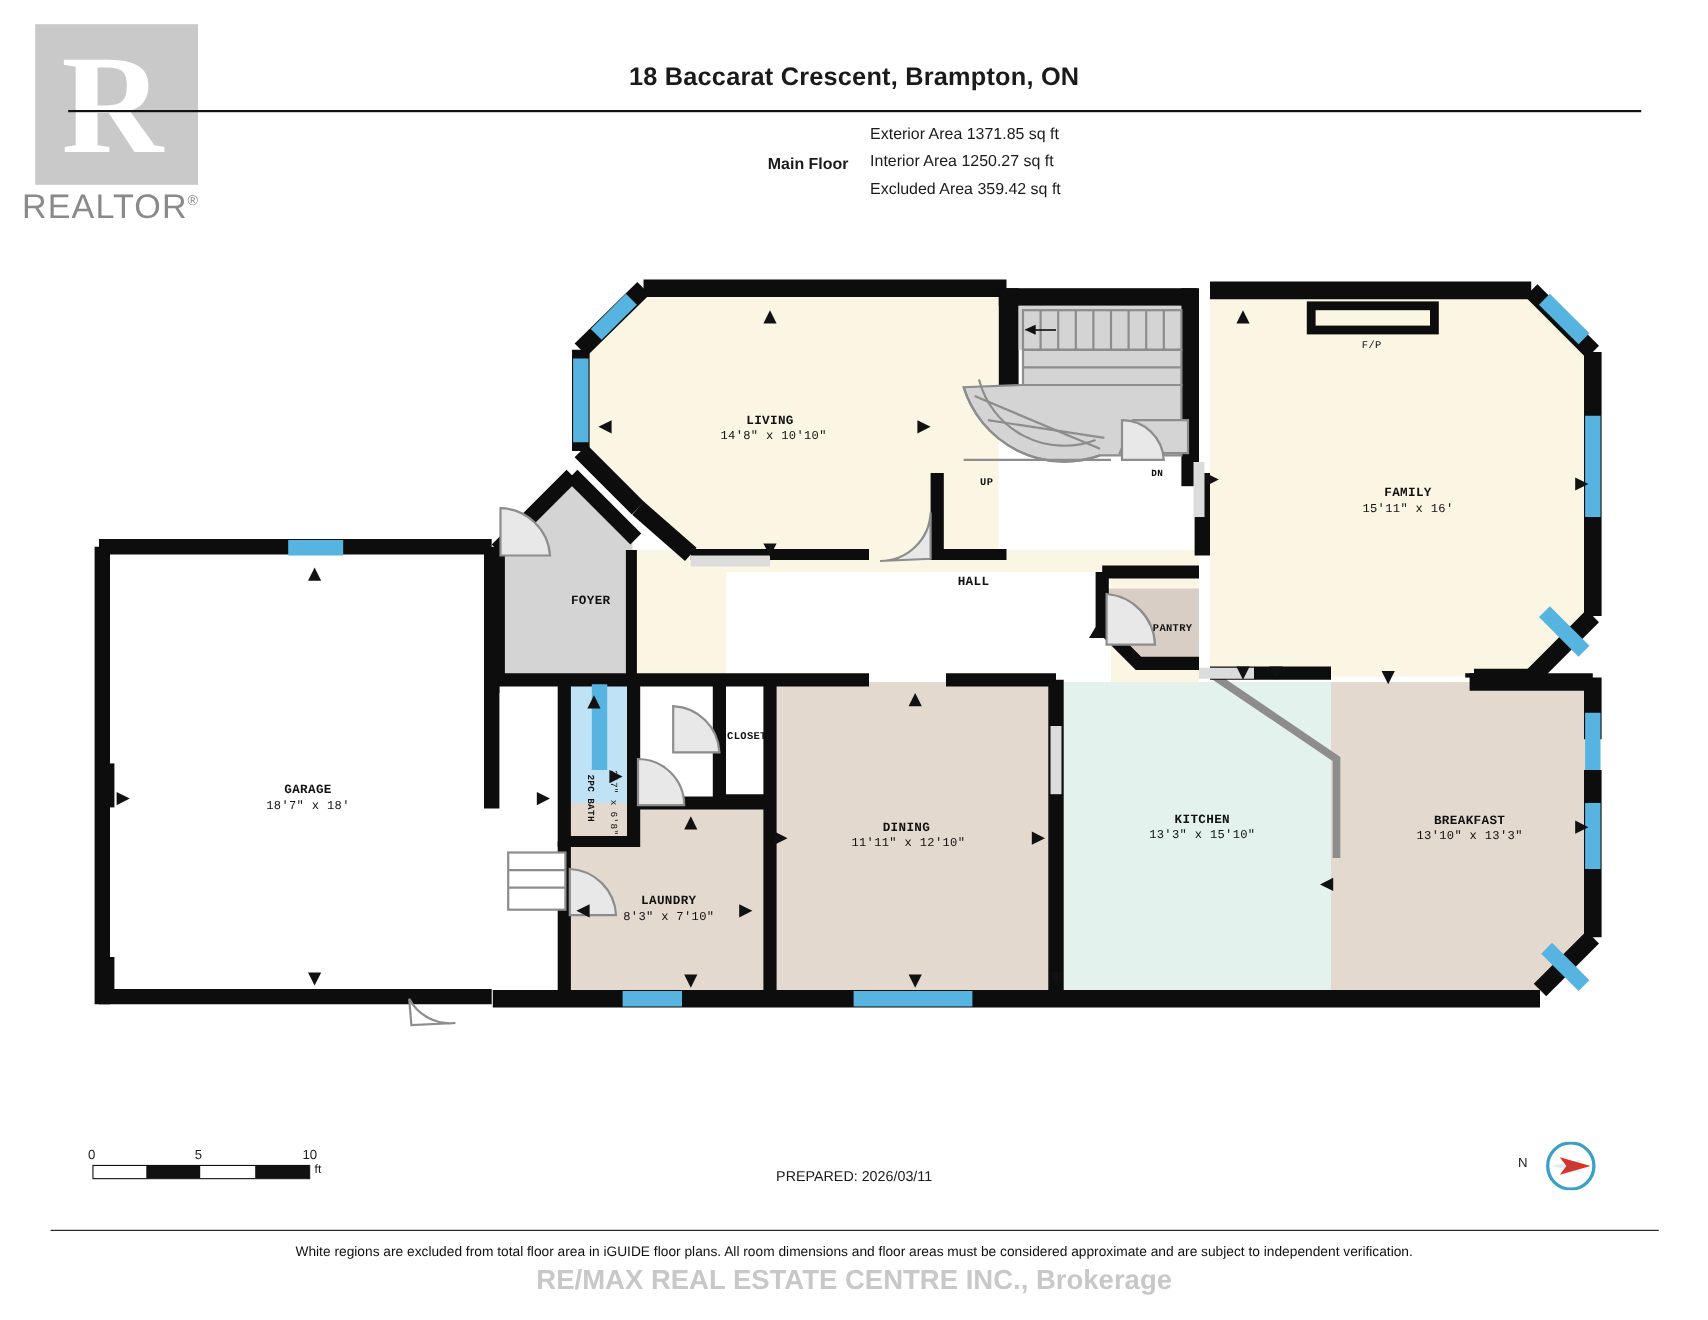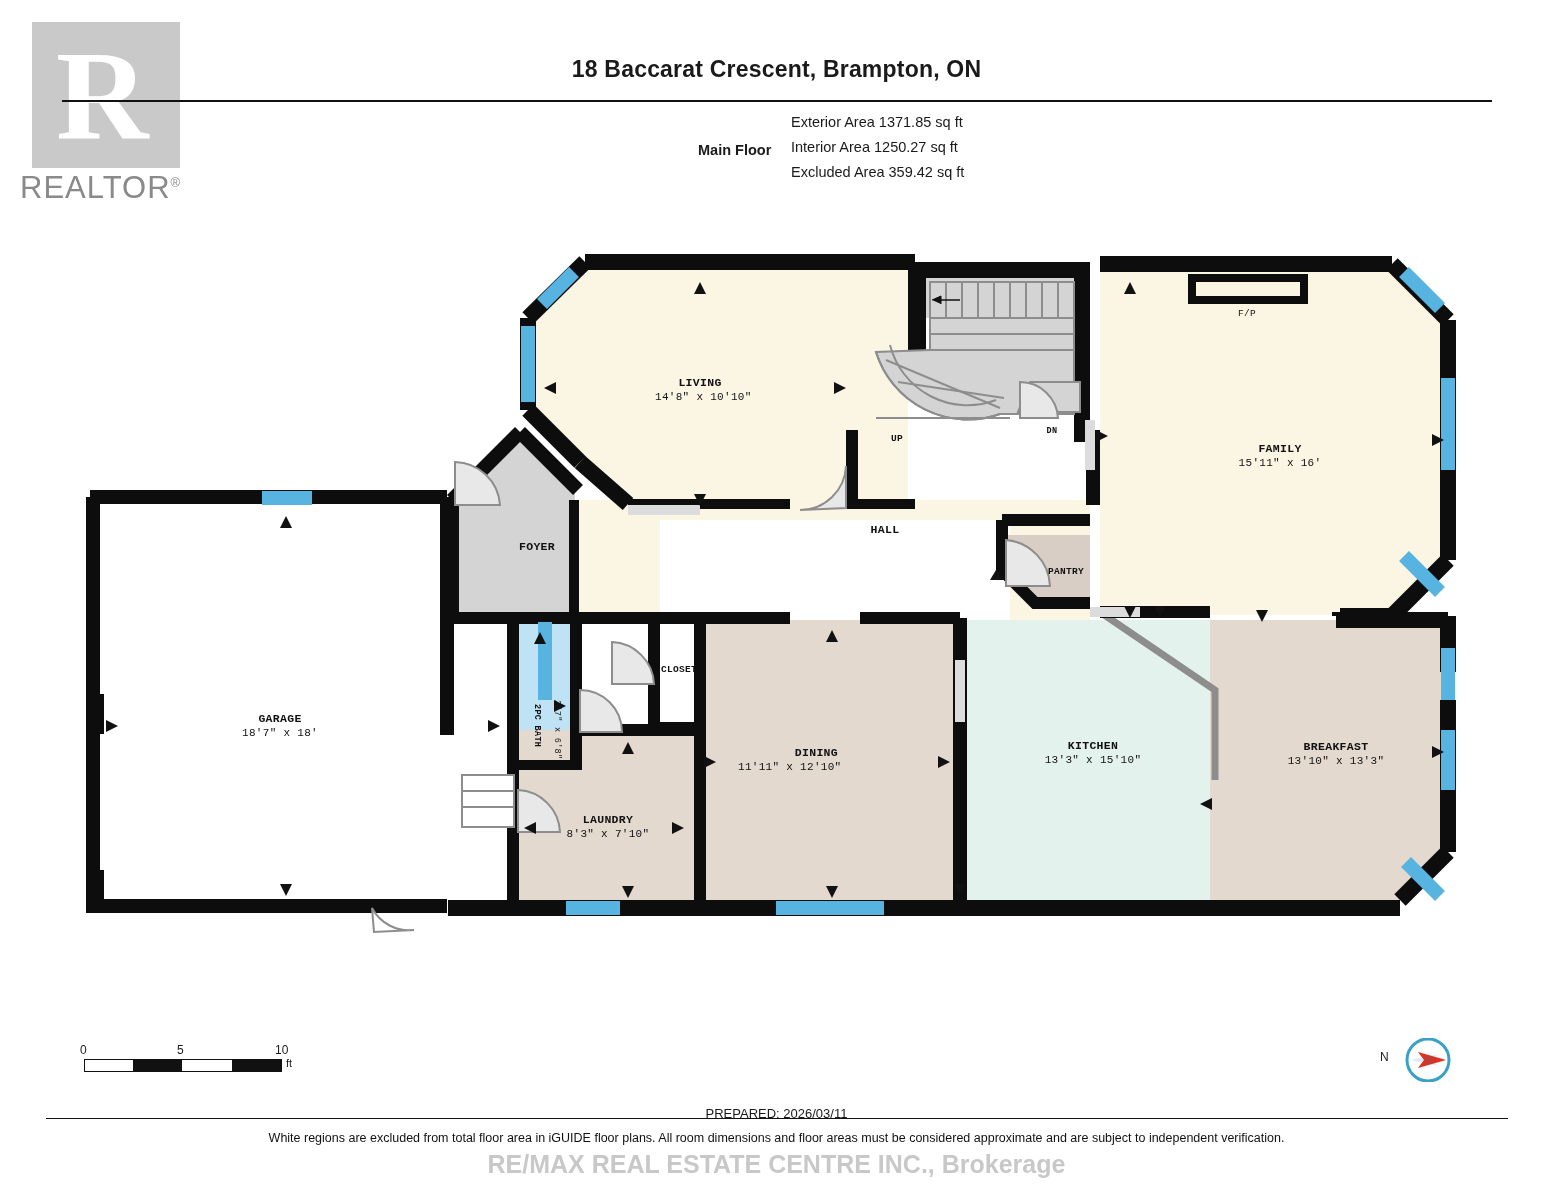--- a/index.html
+++ b/index.html
@@ -69,21 +69,20 @@
   .scale-nums { position:relative; height:16px; }
   .scale-nums span { position:absolute; font-size:12px; }
   .scalebar { position:relative; width:198px; height:13px; border:1px solid #111; background:#fff; }
   .scalebar i { position:absolute; top:0; height:11px; background:#111; }
   .scale-ft { position:absolute; left:202px; top:14px; font-size:11px; }
 
   
   .prepared {
     position:absolute; left:0; top:1062px; width:1553px; text-align:center;
     font-size:13px;
-    margin-top:44px;
   }
 
   
   .compass { position:absolute; left:1380px; top:1038px; width:110px; height:44px; }
   .compass .nlet { position:absolute; left:0; top:12px; font-size:12px; }
 
   
   .foot-rule { position:absolute; left:46px; top:1118px; width:1462px; height:1px; background:#111; }
   .disclaimer {
     position:absolute; left:0; top:1131px; width:1553px; text-align:center;
@@ -337,21 +336,21 @@
 <div class="lbl" style="left:230px; top:712px; width:100px;">
   <span>GARAGE</span>
   <span class="dim">18'7" x 18'</span>
 </div>
 
 <div class="lbl" style="left:558px; top:813px; width:100px;">
   <span>LAUNDRY</span>
   <span class="dim">8'3" x 7'10"</span>
 </div>
 
-<div class="lbl" style="left:738px; top:746px; width:100px;text-align:right;">
+<div class="lbl" style="left:774px; top:746px; width:100px;">
   <span>DINING</span>
   <span class="dim">11'11" x 12'10"</span>
 </div>
 
 <div class="lbl" style="left:1038px; top:739px; width:110px;">
   <span>KITCHEN</span>
   <span class="dim">13'3" x 15'10"</span>
 </div>
 
 <div class="lbl" style="left:1278px; top:740px; width:116px;">

